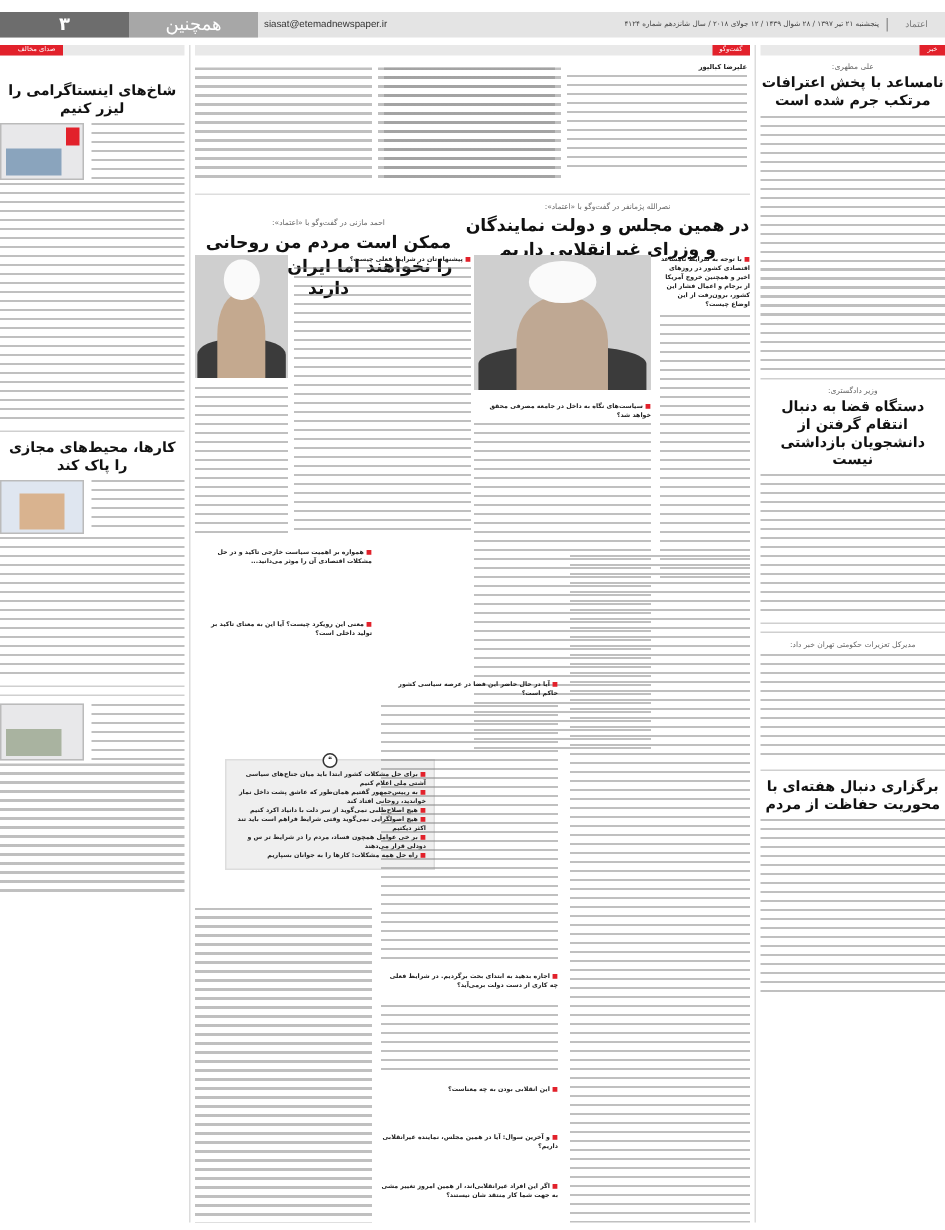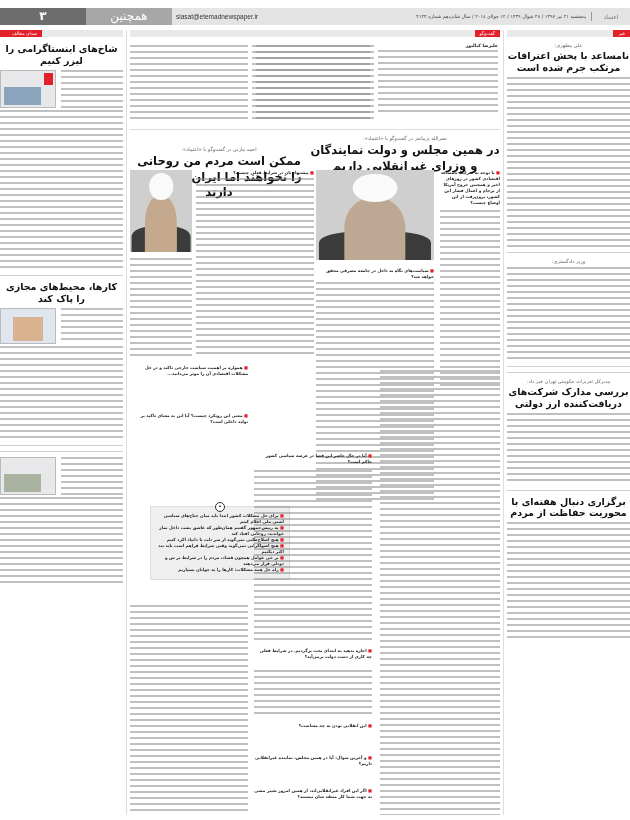--- a/index.html
+++ b/index.html
@@ -68,29 +68,29 @@
 
   <div>
     <div class="kicker">علی مطهری:</div>
     <div class="headline h-lg">نامساعد با پخش اعترافات مرتکب جرم شده است</div>
     <div class="lines" style="height:170px;margin-top:3px"></div>
   </div>
   <div class="divider"></div>
 
   <div>
     <div class="kicker">وزیر دادگستری:</div>
+    <div class="headline h-lg">دستگاه قضا به دنبال انتقام گرفتن از دانشجویان بازداشتی نیست</div>
     <div class="lines" style="height:94px;margin-top:3px"></div>
   </div>
   <div class="divider"></div>
 
   <div class="divider"></div>
 
   <div>
     <div class="kicker">مدیرکل تعزیرات حکومتی تهران خبر داد:</div>
-    <div class="headline h-lg">بررسی مدارک شرکت‌های دریافت‌کننده ارز دولتی</div>
     <div class="lines" style="height:72px;margin-top:3px"></div>
   </div>
   <div class="divider"></div>
 
   <div>
     <div class="headline h-lg">برگزاری دنبال هفته‌ای با محوریت حفاظت از مردم</div>
     <div class="lines" style="height:118px;margin-top:3px"></div>
   </div>
 </div>
 
@@ -167,21 +167,21 @@
   <div class="lines" style="position:absolute;right:0;top:340px;width:120px;height:445px"></div>
   <div class="lines" style="position:absolute;left:248px;top:230px;width:0;height:0"></div>
 </div>
 
 <div class="col col-4">
   <div class="tagbar">
       <span class="tag">صدای مخالف</span>
     </div>
 
   <div>
-    <div class="headline h-lg" style="margin-top:6px">شاخ‌های اینستاگرامی را لیزر کنیم</div>
+    <div class="headline h-lg" style="margin-top:18px">شاخ‌های اینستاگرامی را لیزر کنیم</div>
     <div style="position:relative;height:40px;margin-top:3px">
       <div class="thumb" style="position:absolute;left:0;top:0;width:56px;height:38px">
           <div class="thumb-badge"></div>
           <div class="thumb-img"></div>
         </div>
       <div class="lines" style="position:absolute;right:0;top:0;width:62px;height:38px"></div>
     </div>
     <div class="lines" style="height:160px"></div>
   </div>
   <div class="divider"></div>

